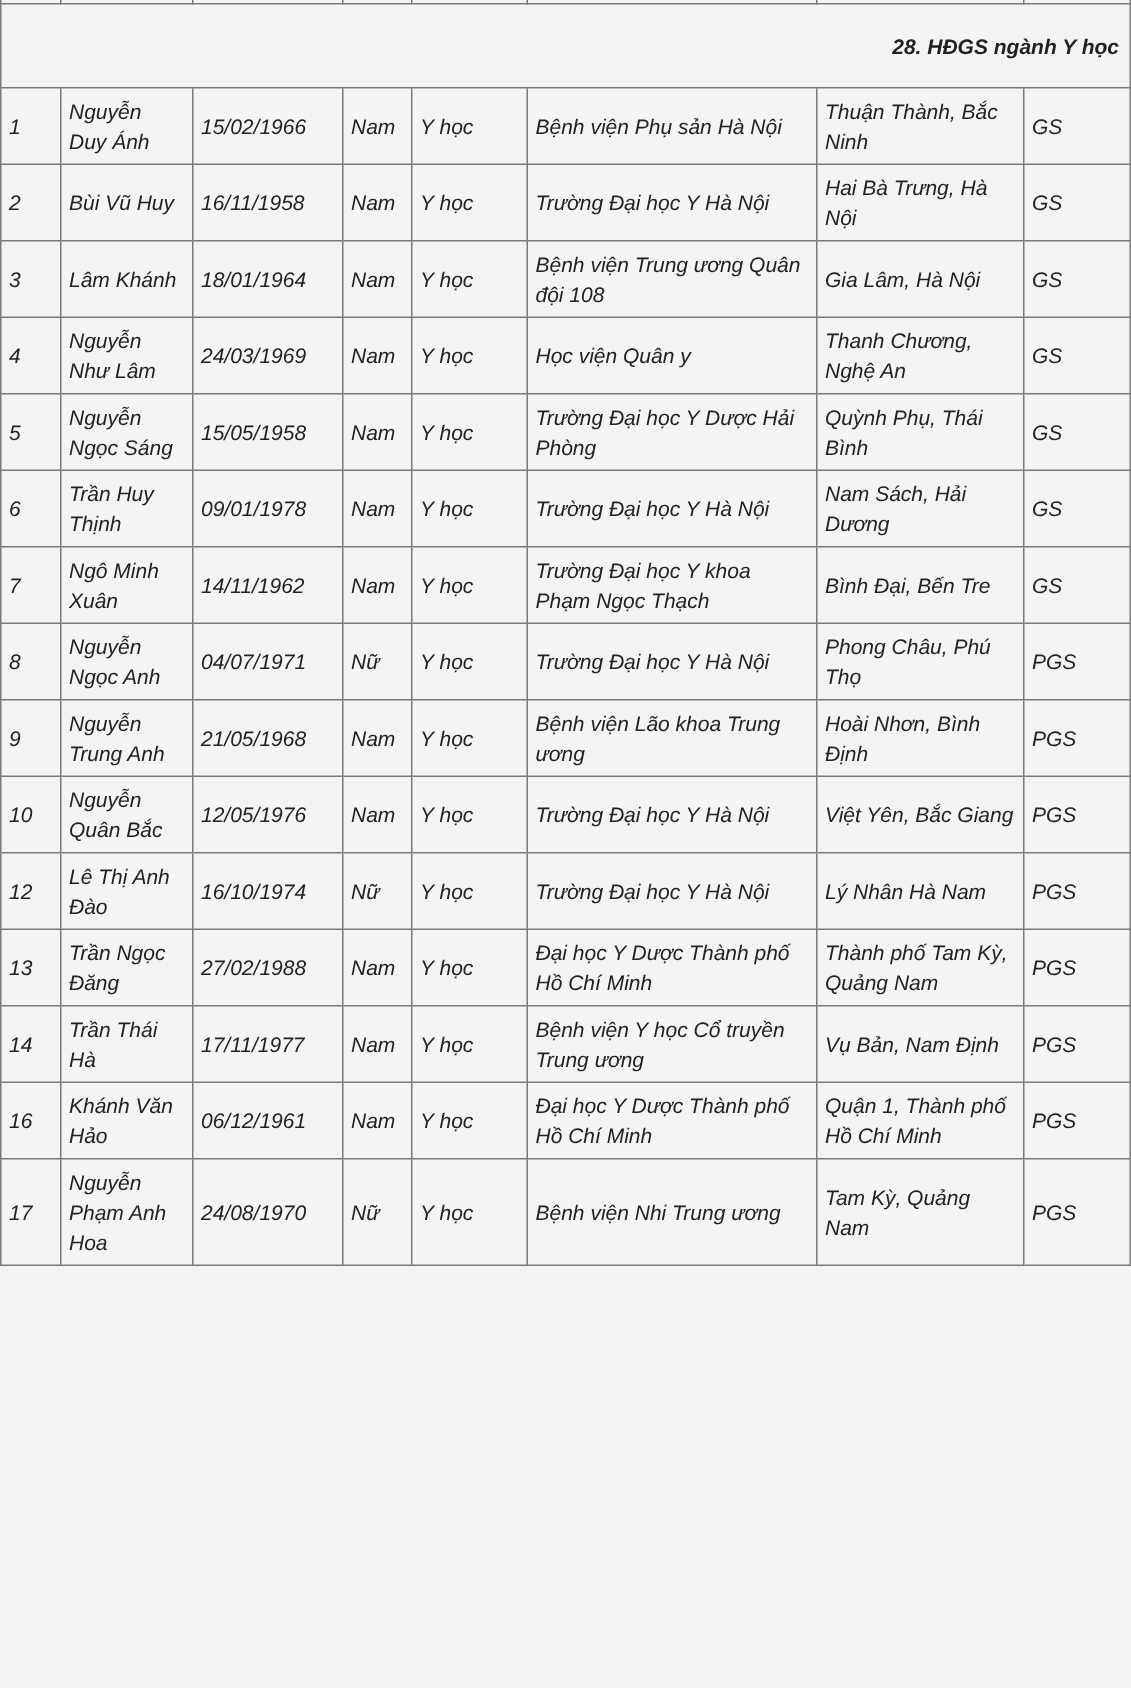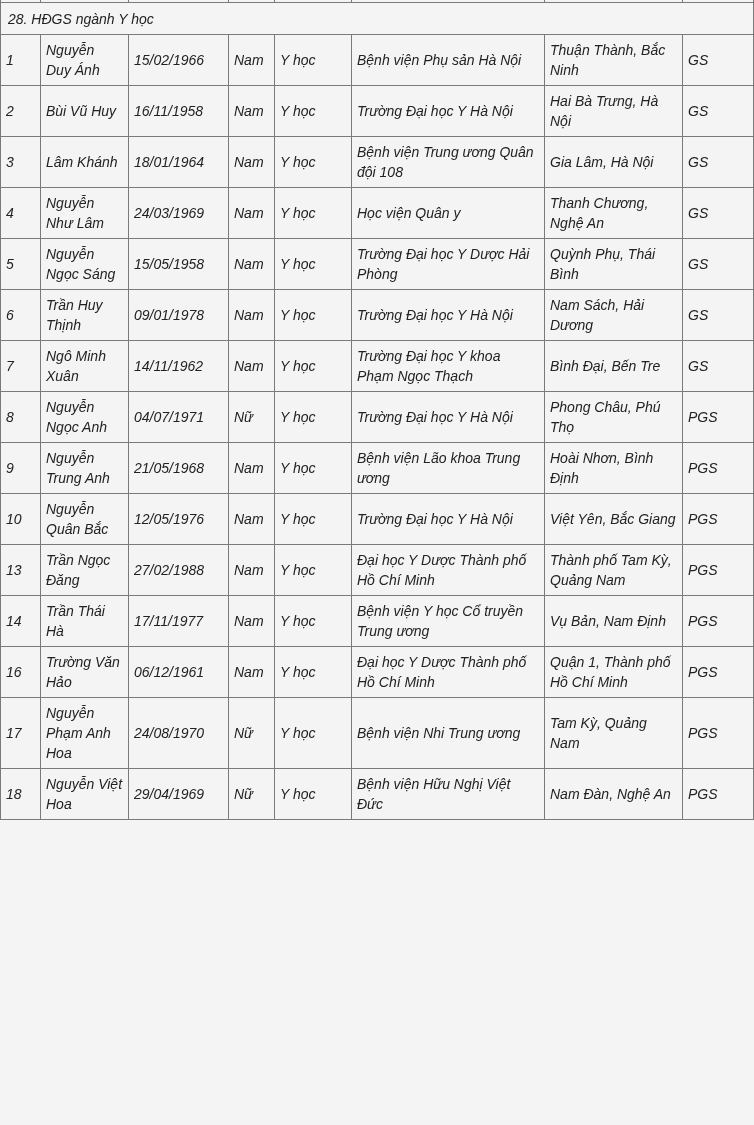--- a/index.html
+++ b/index.html
@@ -32,22 +32,23 @@
     td {
       border: 1px solid #7a7a7a;
       padding: 0 5px;
       vertical-align: middle;
       line-height: 20px;
       word-wrap: break-word;
     }
     tr.topstub td { height: 3px; padding: 0; line-height: 1px; font-size: 1px; }
     tr.section td {
       height: 31px;
-      font-weight: normal;
-      padding: 0 7px;
+      font-weight: bold;
+      padding: 12px 7px;
+      text-align: right;
     }
     tr.row td { height: 50px; }
     tr.row.tall td { height: 70px; }
     col.c-idx { width: 40px; }
     col.c-name { width: 88px; }
     col.c-dob { width: 100px; }
     col.c-sex { width: 46px; }
     col.c-field { width: 77px; }
     col.c-org { width: 193px; }
     col.c-home { width: 138px; }
@@ -187,20 +188,30 @@
     <td>Nguyễn Quân Bắc</td>
     <td>12/05/1976</td>
     <td>Nam</td>
     <td>Y học</td>
     <td>Trường Đại học Y Hà Nội</td>
     <td>Việt Yên, Bắc Giang</td>
     <td>PGS</td>
   </tr>
 
 
+  <tr class="row">
+    <td>12</td>
+    <td>Lê Thị Anh Đào</td>
+    <td>16/10/1974</td>
+    <td>Nữ</td>
+    <td>Y học</td>
+    <td>Trường Đại học Y Hà Nội</td>
+    <td>Lý Nhân Hà Nam</td>
+    <td>PGS</td>
+  </tr>
 
   <tr class="row">
     <td>13</td>
     <td>Trần Ngọc Đăng</td>
     <td>27/02/1988</td>
     <td>Nam</td>
     <td>Y học</td>
     <td>Đại học Y Dược Thành phố Hồ Chí Minh</td>
     <td>Thành phố Tam Kỳ, Quảng Nam</td>
     <td>PGS</td>
@@ -213,48 +224,38 @@
     <td>Nam</td>
     <td>Y học</td>
     <td>Bệnh viện Y học Cổ truyền Trung ương</td>
     <td>Vụ Bản, Nam Định</td>
     <td>PGS</td>
   </tr>
 
 
   <tr class="row">
     <td>16</td>
-    <td>Trường Văn Hảo</td>
+    <td>Khánh Văn Hảo</td>
     <td>06/12/1961</td>
     <td>Nam</td>
     <td>Y học</td>
     <td>Đại học Y Dược Thành phố Hồ Chí Minh</td>
     <td>Quận 1, Thành phố Hồ Chí Minh</td>
     <td>PGS</td>
   </tr>
 
   <tr class="row tall">
     <td>17</td>
     <td>Nguyễn Phạm Anh Hoa</td>
     <td>24/08/1970</td>
     <td>Nữ</td>
     <td>Y học</td>
     <td>Bệnh viện Nhi Trung ương</td>
     <td>Tam Kỳ, Quảng Nam</td>
     <td>PGS</td>
   </tr>
 
-  <tr class="row">
-    <td>18</td>
-    <td>Nguyễn Việt Hoa</td>
-    <td>29/04/1969</td>
-    <td>Nữ</td>
-    <td>Y học</td>
-    <td>Bệnh viện Hữu Nghị Việt Đức</td>
-    <td>Nam Đàn, Nghệ An</td>
-    <td>PGS</td>
-  </tr>
 
 
 
 </tbody>
   </table>
 </div>
 
 </body></html>

